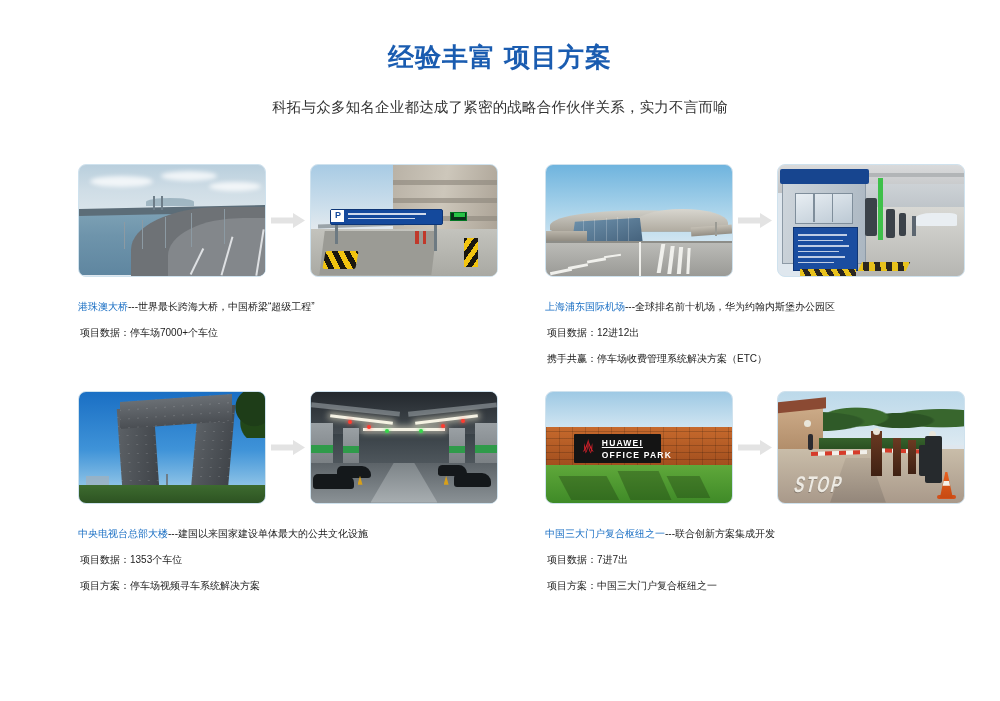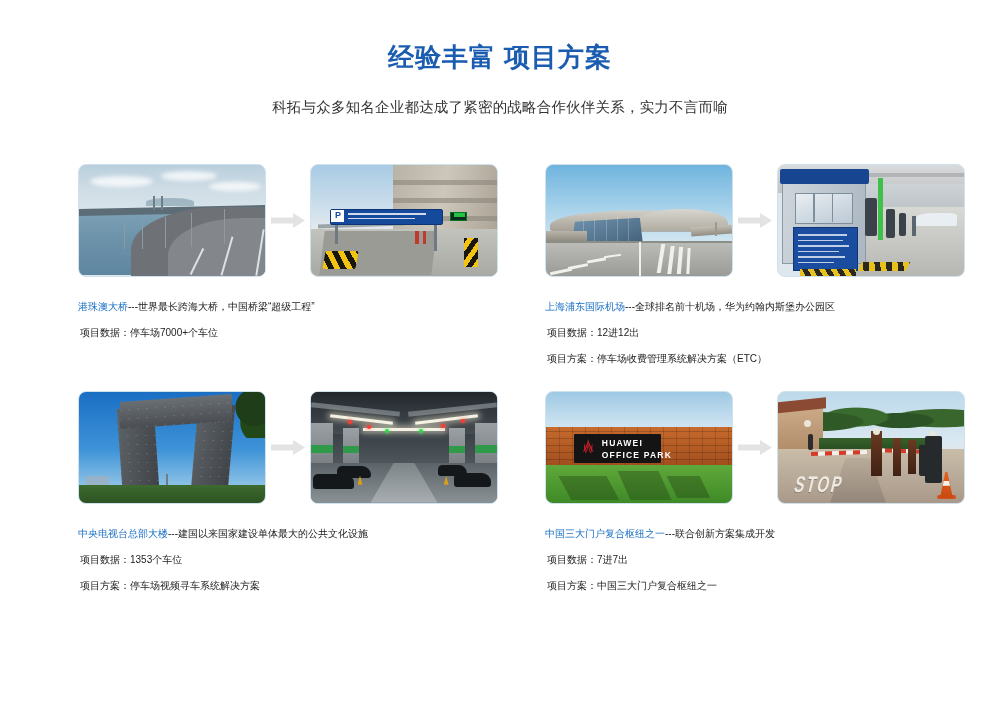--- a/index.html
+++ b/index.html
@@ -205,21 +205,21 @@
                radial-gradient(circle at 86% 72%,#396b31 0 22%,transparent 24%);}
   .hw-wall{position:absolute;left:0;top:32%;width:100%;height:36%;
     background:linear-gradient(#c2652a,#a8511f);
     background-image:repeating-linear-gradient(0deg,rgba(0,0,0,.18) 0 1px,transparent 1px 7px),
                      repeating-linear-gradient(90deg,rgba(0,0,0,.14) 0 1px,transparent 1px 13px),
                      linear-gradient(#c76a2d,#a04d1d);}
   .hw-board{position:absolute;left:15%;top:38%;width:47%;height:26%;
     background:#141414;border-radius:1px;}
   .hw-logo{position:absolute;left:17%;top:41%;width:11%;height:18%;}
   .hw-txt1{position:absolute;left:30%;top:42%;color:#ffffff;
-    font:bold 8.5px/10px "Liberation Sans",sans-serif;letter-spacing:1.2px;}
+    font:bold 8.5px/10px "Liberation Sans",sans-serif;letter-spacing:1.2px;text-decoration:underline;}
   .hw-txt2{position:absolute;left:30%;top:53%;color:#ffffff;
     font:bold 8.5px/10px "Liberation Sans",sans-serif;letter-spacing:1.2px;}
   .hw-lawn{position:absolute;left:0;bottom:0;width:100%;height:34%;
     background:linear-gradient(#5fa83a,#3f8a27);}
   .hw-shadow{position:absolute;background:rgba(20,40,10,.3);}
 
   
   .gt-sky{position:absolute;left:0;top:0;width:100%;height:48%;
     background:linear-gradient(#bcd9ea,#dce9f1);}
   .gt-trees{position:absolute;left:0;top:0;width:100%;height:52%;
@@ -401,21 +401,21 @@
             </div>
           </div>
 
         </div>
 
         <div class="txts">
           <div class="line">
             <span class="name">上海浦东国际机场</span><span>---全球排名前十机场，华为约翰内斯堡办公园区</span>
           </div>
           <div class="line detail">项目数据：12进12出</div>
-          <div class="line detail">项目方案：停车场收费管理系统解决方案（ETC）</div>
+          <div class="line detail">携手共赢：停车场收费管理系统解决方案（ETC）</div>
         </div>
       </div>
 
     </div>
 
     <div class="row" style="margin-top:15px;">
 
       <div class="case left">
         <div class="imgs">
 

